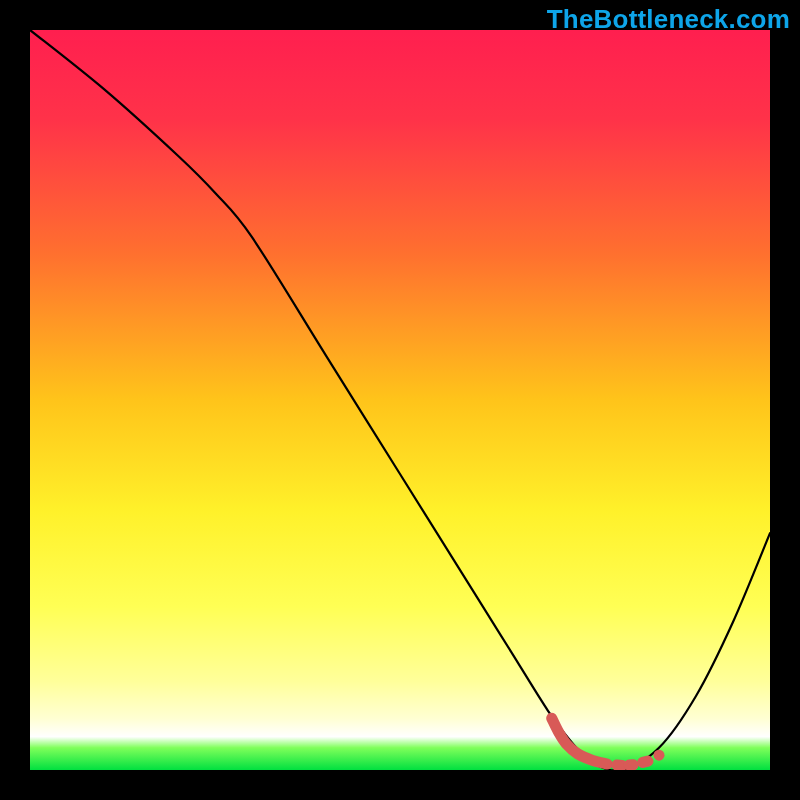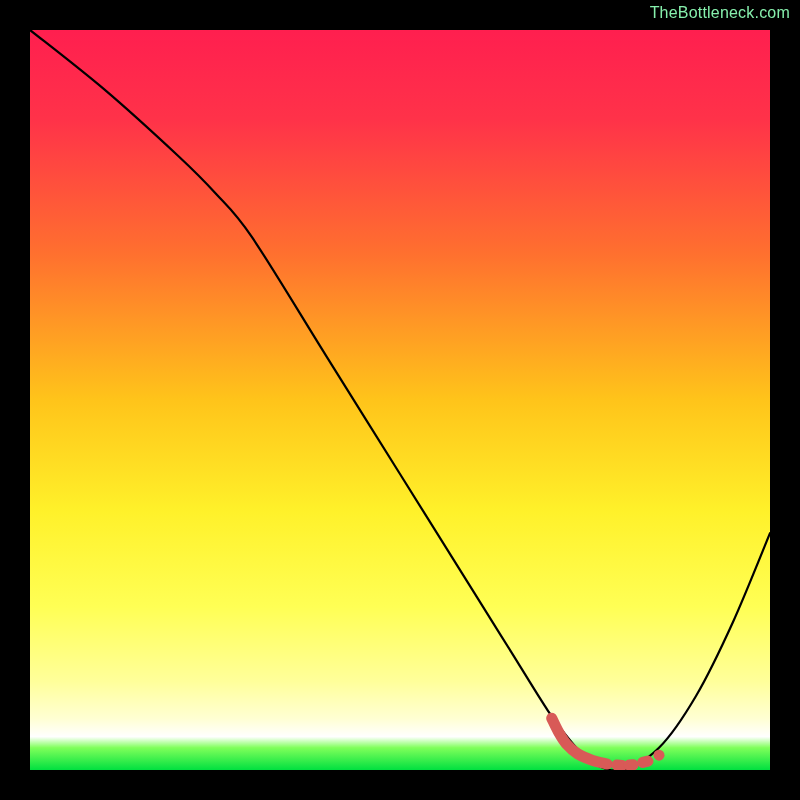--- a/index.html
+++ b/index.html
@@ -23,23 +23,23 @@
     left: 0;
     top: 0;
     width: 740px;
     height: 740px;
   }
   .watermark {
     position: absolute;
     top: 4px;
     right: 10px;
     font-family: Arial, Helvetica, sans-serif;
-    font-size: 16px;
-    font-weight: 400;
-    color: #86efac;
+    font-size: 26px;
+    font-weight: 700;
+    color: #0ea5e9;
     letter-spacing: 0.2px;
   }
 </style>
 </head>
 <body>
 
 <div class="frame">
   <svg class="plot" viewBox="0 0 740 740" preserveAspectRatio="none">
     <defs>
       <linearGradient id="bg-grad" x1="0" y1="0" x2="0" y2="1">

